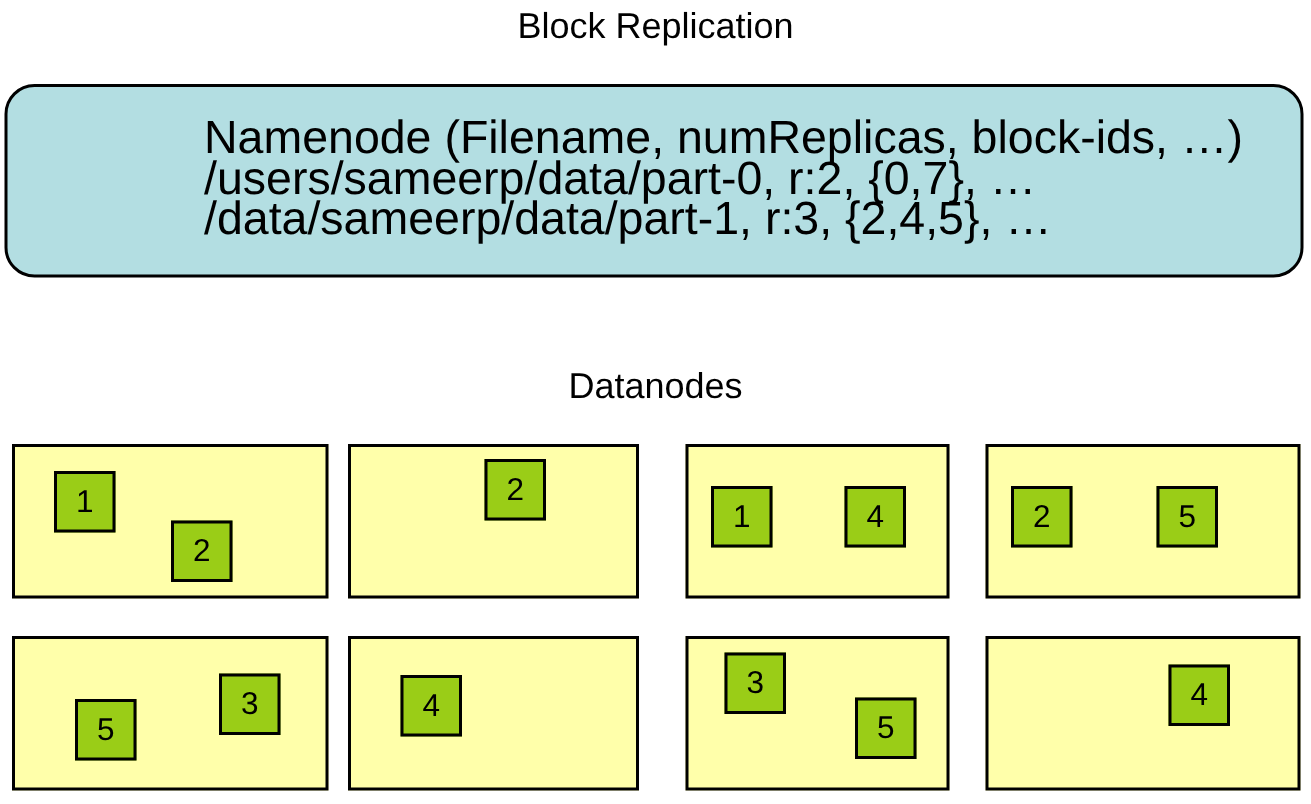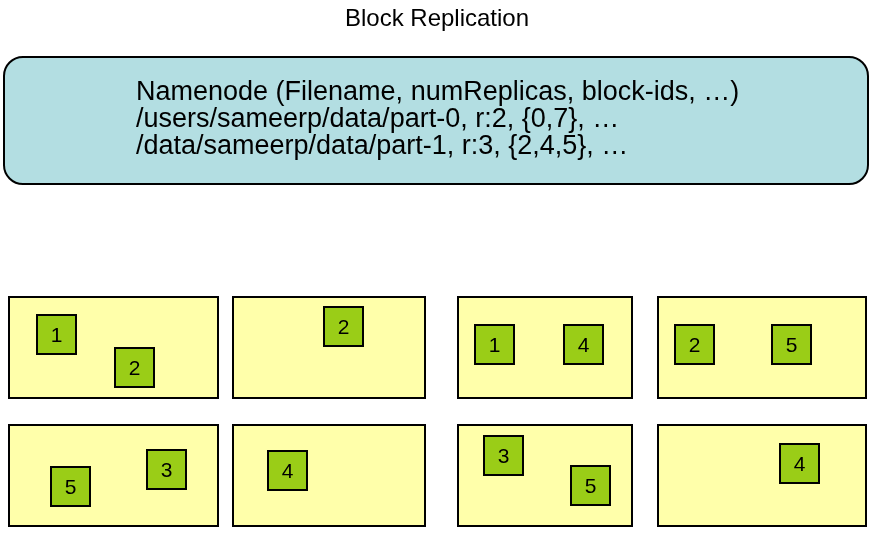--- a/index.html
+++ b/index.html
@@ -38,21 +38,21 @@
     height: 129px;
     background: #b3dee2;
     border: 2px solid #000000;
     border-radius: 20px;
     box-sizing: border-box;
   }
   .namenode-text {
     position: absolute;
     left: 136px;
     top: 78px;
-    font-size: 27px;
+    font-size: 31px;
     line-height: 27px;
     color: #000000;
     white-space: nowrap;
   }
   .namenode-text div {
     white-space: nowrap;
   }
   .datanodes-label {
     position: absolute;
     left: 0;
@@ -94,20 +94,21 @@
 
   <div class="namenode-box">
   </div>
 
   <div class="namenode-text">
     <div>Namenode (Filename, numReplicas, block-ids, …)</div>
     <div>/users/sameerp/data/part-0, r:2, {0,7}, …</div>
     <div>/data/sameerp/data/part-1, r:3, {2,4,5}, …</div>
   </div>
 
+  <div class="datanodes-label">Datanodes</div>
 
   <div id="datanodes-layer">
       <div class="datanode" style="left: 8px; top: 296px; width: 211px; height: 103px;">
         <div class="block" style="left: 26px; top: 16px;">1</div>
         <div class="block" style="left: 104px; top: 49px;">2</div>
       </div>
       <div class="datanode" style="left: 232px; top: 296px; width: 194px; height: 103px;">
         <div class="block" style="left: 89px; top: 8px;">2</div>
       </div>
       <div class="datanode" style="left: 457px; top: 296px; width: 176px; height: 103px;">

